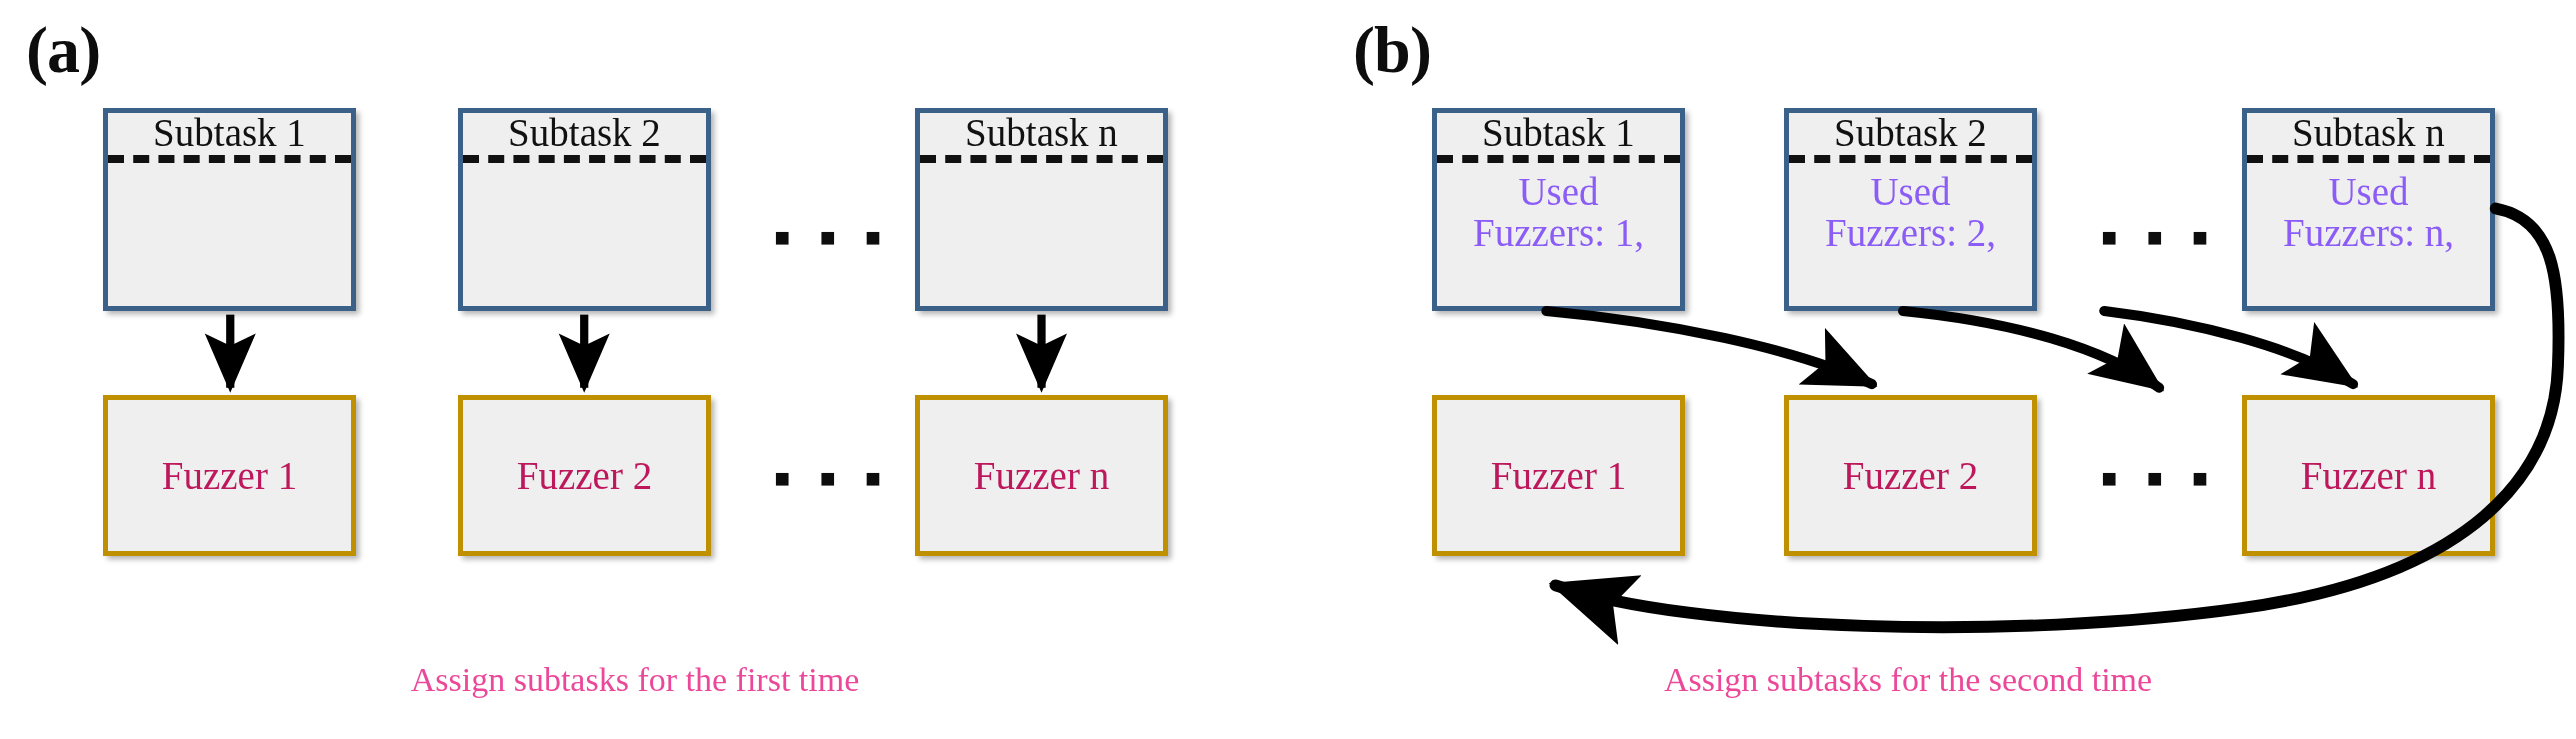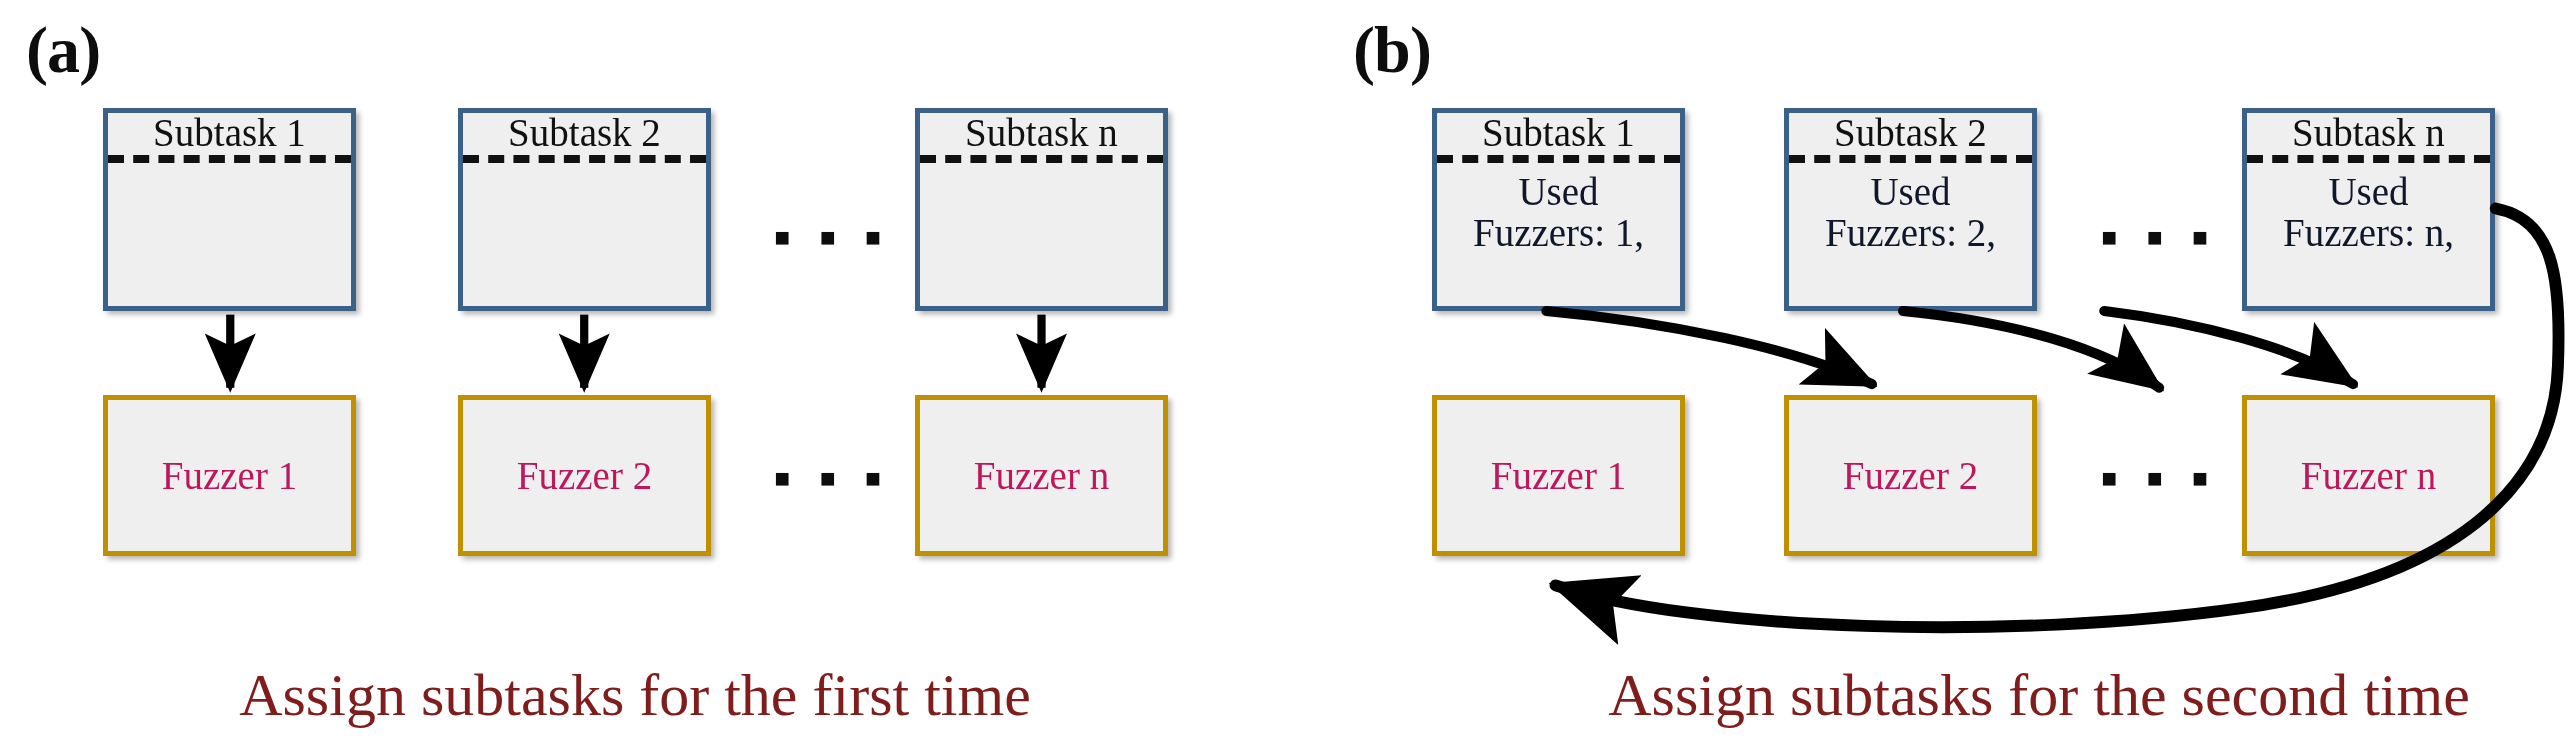--- a/index.html
+++ b/index.html
@@ -31,39 +31,39 @@
 
   .node-title{
     font-size:39px;line-height:1.02;color:#111;
     white-space:nowrap;text-align:center;width:100%;
   }
   .divider{
     width:100%;height:0;border-top:8.2px dashed #111;
     margin-top:1.8px;
   }
   .node-body{
-    font-size:39px;line-height:1.05;color:#0f172a;text-align:center;
+    font-size:39px;line-height:1.05;color:#8b5cf6;text-align:center;
     width:100%;padding-top:9.2px;white-space:pre-line;
   }
   .node-center{
     position:absolute;left:0;top:0;right:0;bottom:0;
     display:flex;align-items:center;justify-content:center;
     font-size:39px;color:#be185d;white-space:nowrap;
   }
 
   
   .ellipsis{
     position:absolute;font-size:51px;font-weight:bold;line-height:1;
     color:#0d0d0d;letter-spacing:7.3px;
     font-family:"Liberation Serif","DejaVu Serif",serif;
   }
 
   
   .caption{
-    position:absolute;font-size:60px;color:#7f1d1d;white-space:nowrap;
+    position:absolute;font-size:34px;color:#ec4899;white-space:nowrap;
     text-align:center;
   }
 
   svg.arrows{position:absolute;left:0;top:0;width:2576px;height:739px;
              overflow:visible;pointer-events:none;}
 </style>
 </head>
 <body>
 
 <div class="canvas">
@@ -146,21 +146,21 @@
   </div>
   <div class="node node-fuzzer" style="left:1784px;top:395px;width:253px;height:161px;">
     <div class="node-center">Fuzzer 2</div>
   </div>
   <div class="node node-fuzzer" style="left:2242px;top:395px;width:253px;height:161px;">
     <div class="node-center">Fuzzer n</div>
   </div>
 
   <div class="ellipsis" style="left:2100px;top:453px;">▪ ▪ ▪</div>
 
-  <div class="caption" style="left:1507px;top:661px;width:1064px;">Assign subtasks for the second time</div>
+  <div class="caption" style="left:1376px;top:661px;width:1064px;">Assign subtasks for the second time</div>
 
   <svg class="arrows" viewBox="0 0 2815 808">
     <defs>
       <marker id="ah" markerWidth="9" markerHeight="9" refX="6.6" refY="3.1" orient="auto" markerUnits="strokeWidth">
         <path d="M0,0 L7.2,3.1 L0,6.2 L1.5,3.1 Z" fill="#000"></path>
       </marker>
       <marker id="ah2" markerWidth="9" markerHeight="9" refX="6.6" refY="3.1" orient="auto" markerUnits="strokeWidth">
         <path d="M0,0 L7.2,3.1 L0,6.2 L1.5,3.1 Z" fill="#000"></path>
       </marker>
     </defs>

